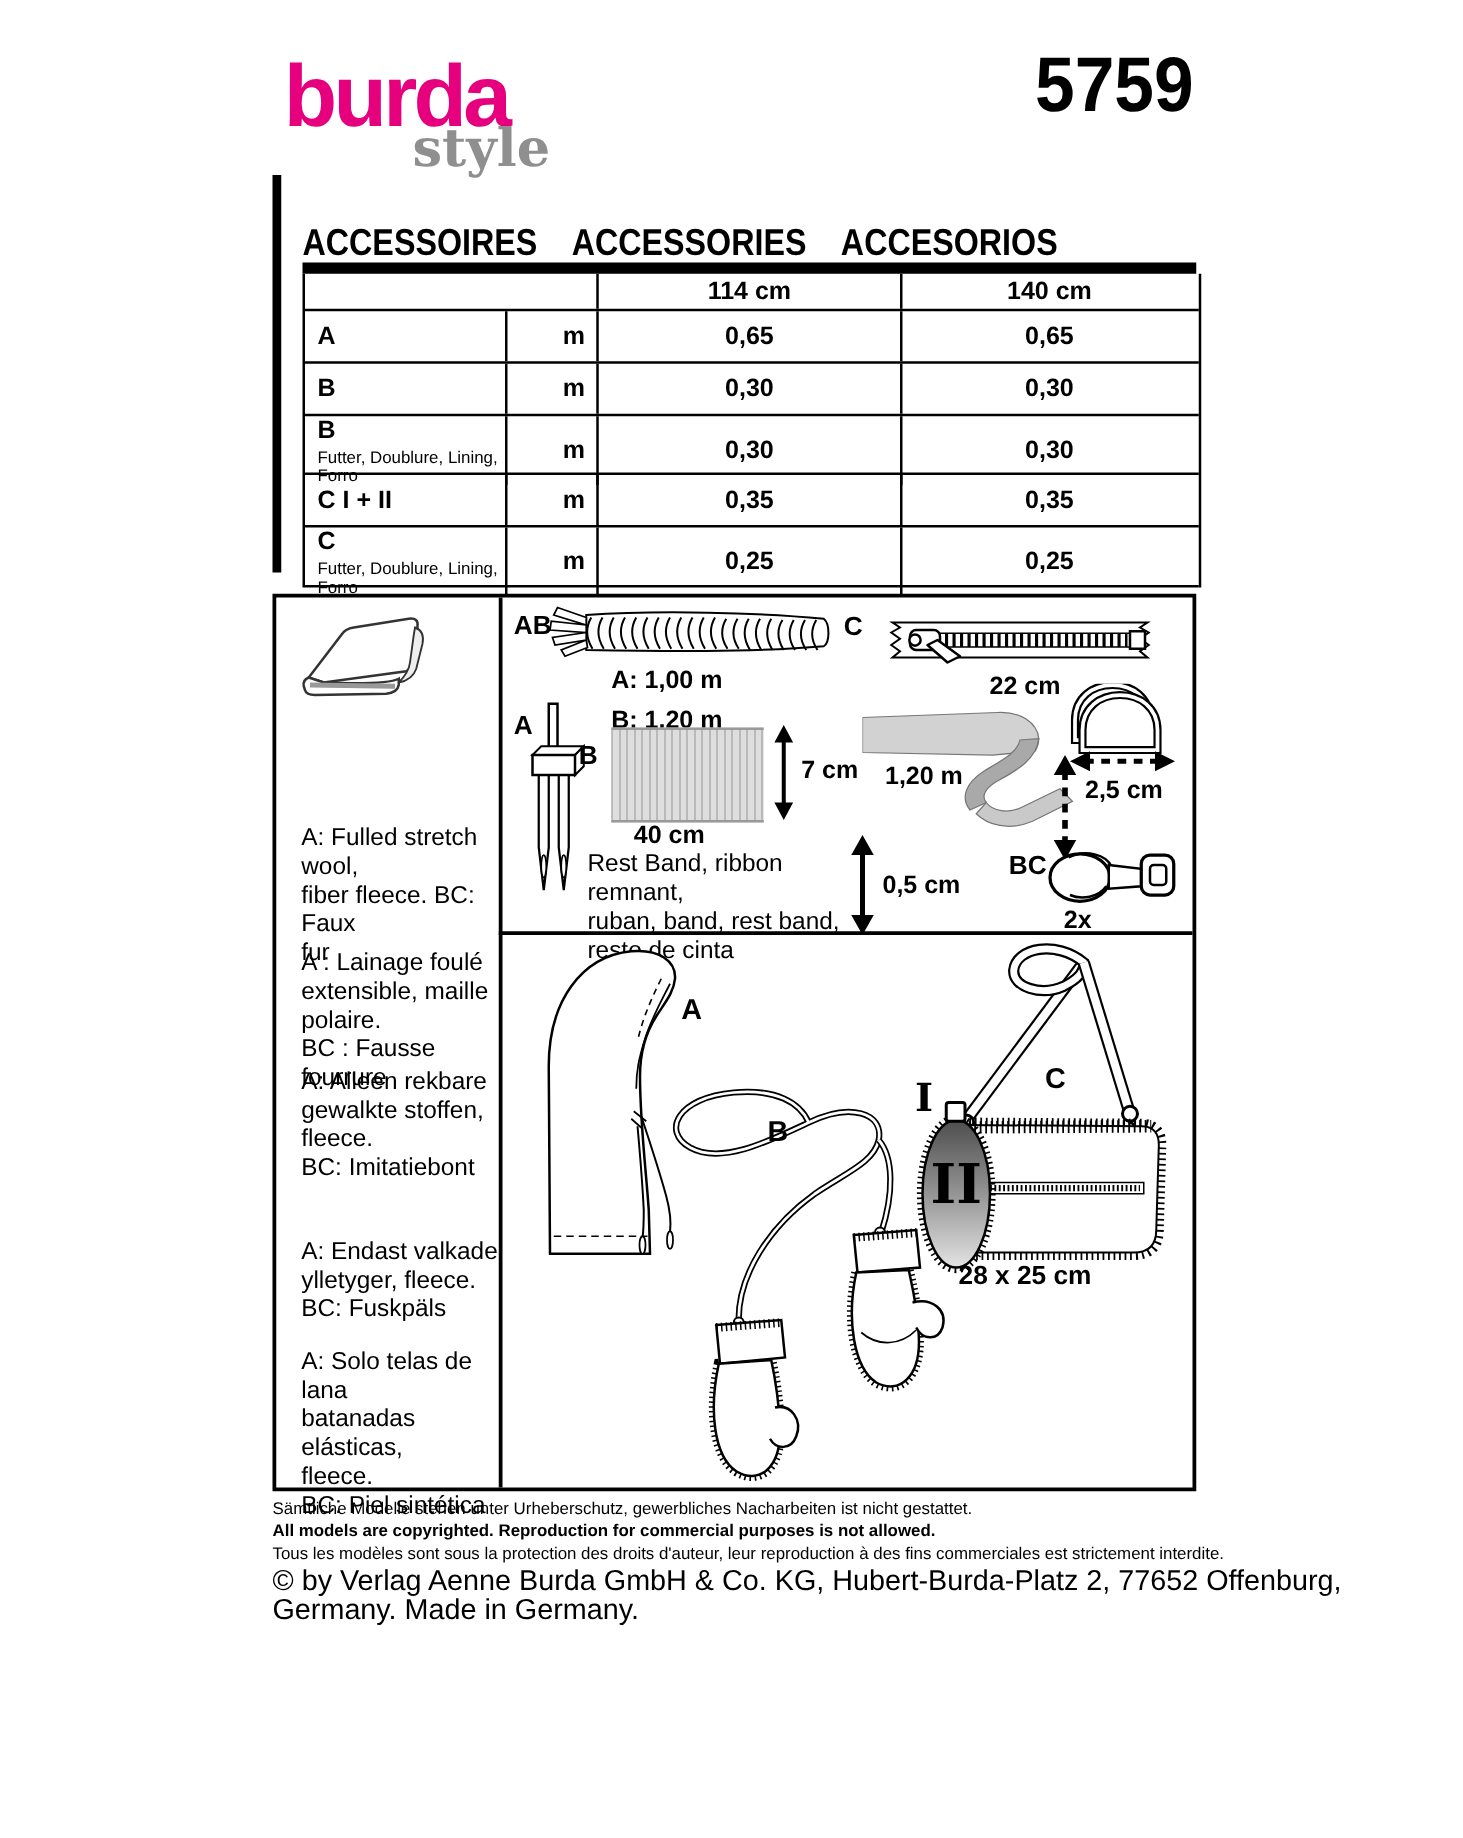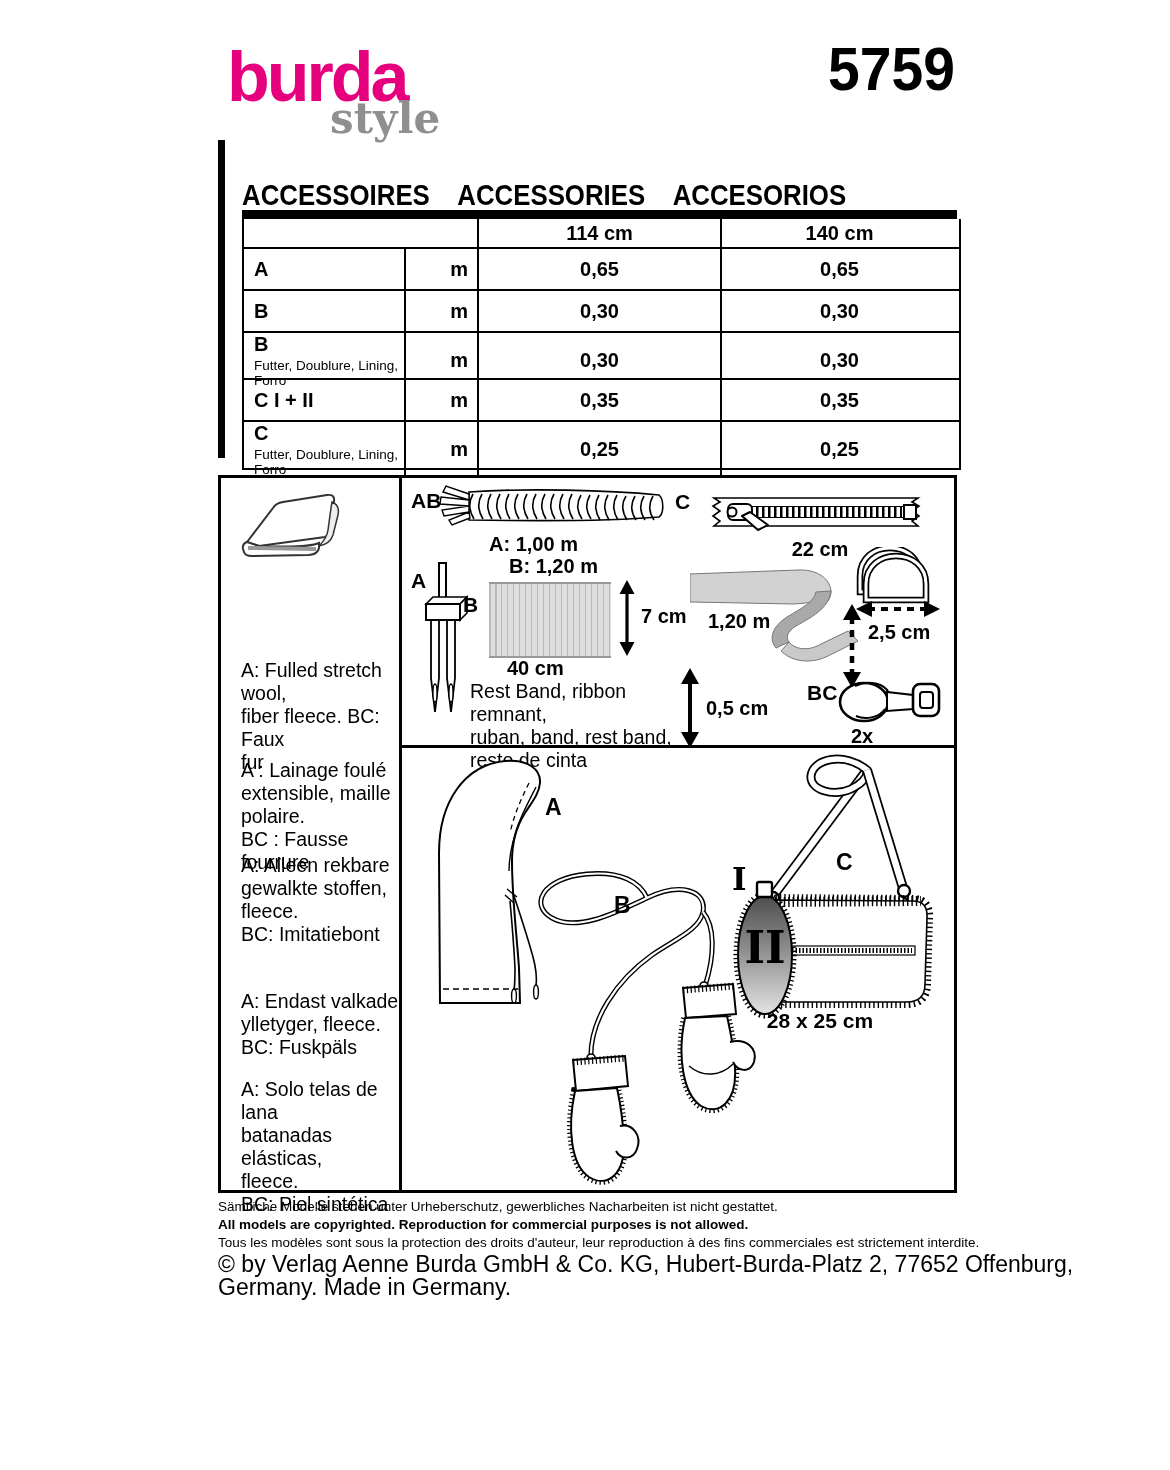--- a/index.html
+++ b/index.html
@@ -138,21 +138,21 @@
 
     <div class="abs notions-panel" style="left:178px;top:0;width:555px;height:267px;">
       <div class="abs lbl" style="left:12px;top:12px;">AB</div>
 
       <svg class="abs" style="left:38px;top:6px;" width="232" height="48" viewBox="0 0 232 48">
         <path d="M32 8 C90 4 170 6 222 11 C227 15 227 30 222 33 C165 38 90 37 32 36 Z" fill="#fff" stroke="#000" stroke-width="1.6"></path>
         <path d="M32 10 L9 2 L6 8 L32 16 Z M32 16 L4 13 L3 20 L32 22 Z M32 22 L5 26 L7 32 L32 28 Z M32 28 L12 36 L15 41 L33 34 Z" fill="#fff" stroke="#000" stroke-width="1.4"></path>
         <path d="M36 10 Q29 22 37 35 M45 10 Q38 22 46 35 M54 10 Q47 22 55 35 M63 10 Q56 22 64 35 M72 10 Q65 22 73 35 M81 10 Q74 22 82 35 M90 10 Q83 22 91 35 M99 10 Q92 22 100 35 M108 10 Q101 22 109 35 M117 10 Q110 22 118 35 M126 10 Q119 22 127 35 M135 10 Q128 22 136 35 M144 11 Q137 23 145 35 M153 11 Q146 23 154 35 M162 11 Q155 23 163 36 M171 11 Q164 23 172 36 M180 11 Q173 23 181 36 M189 12 Q182 23 190 36 M198 12 Q191 24 199 36 M207 12 Q200 24 208 36 M216 12 Q209 24 217 36" fill="none" stroke="#000" stroke-width="1.6"></path>
       </svg>
       <div class="abs dim" style="left:90px;top:56px;">A: 1,00 m</div>
-      <div class="abs dim" style="left:90px;top:78px;margin-left:20px;">B: 1,20 m</div>
+      <div class="abs dim" style="left:90px;top:88px;">B: 1,20 m</div>
 
       <div class="abs lbl" style="left:276px;top:13px;">C</div>
       <svg class="abs" style="left:291px;top:12px;" width="252" height="44" viewBox="0 0 252 44">
         <path d="M24 8 L228 8 L222 12 L229 16 L222 21 L229 26 L222 31 L228 36 L24 36 L30 31 L23 26 L30 21 L23 16 L30 12 Z" fill="#fff" stroke="#000" stroke-width="1.6"></path>
         <line x1="52" y1="16.5" x2="214" y2="16.5" stroke="#000" stroke-width="1.2"></line>
         <line x1="52" y1="27.5" x2="214" y2="27.5" stroke="#000" stroke-width="1.2"></line>
         <line x1="54" y1="22" x2="212" y2="22" stroke="#000" stroke-width="11" stroke-dasharray="2.5 3.5"></line>
         <rect x="214" y="15" width="12" height="14" fill="#fff" stroke="#000" stroke-width="2"></rect>
         <rect x="38" y="14" width="24" height="16" rx="5" fill="#fff" stroke="#000" stroke-width="2"></rect>
         <circle cx="42" cy="22" r="4.5" fill="#fff" stroke="#000" stroke-width="2"></circle>

